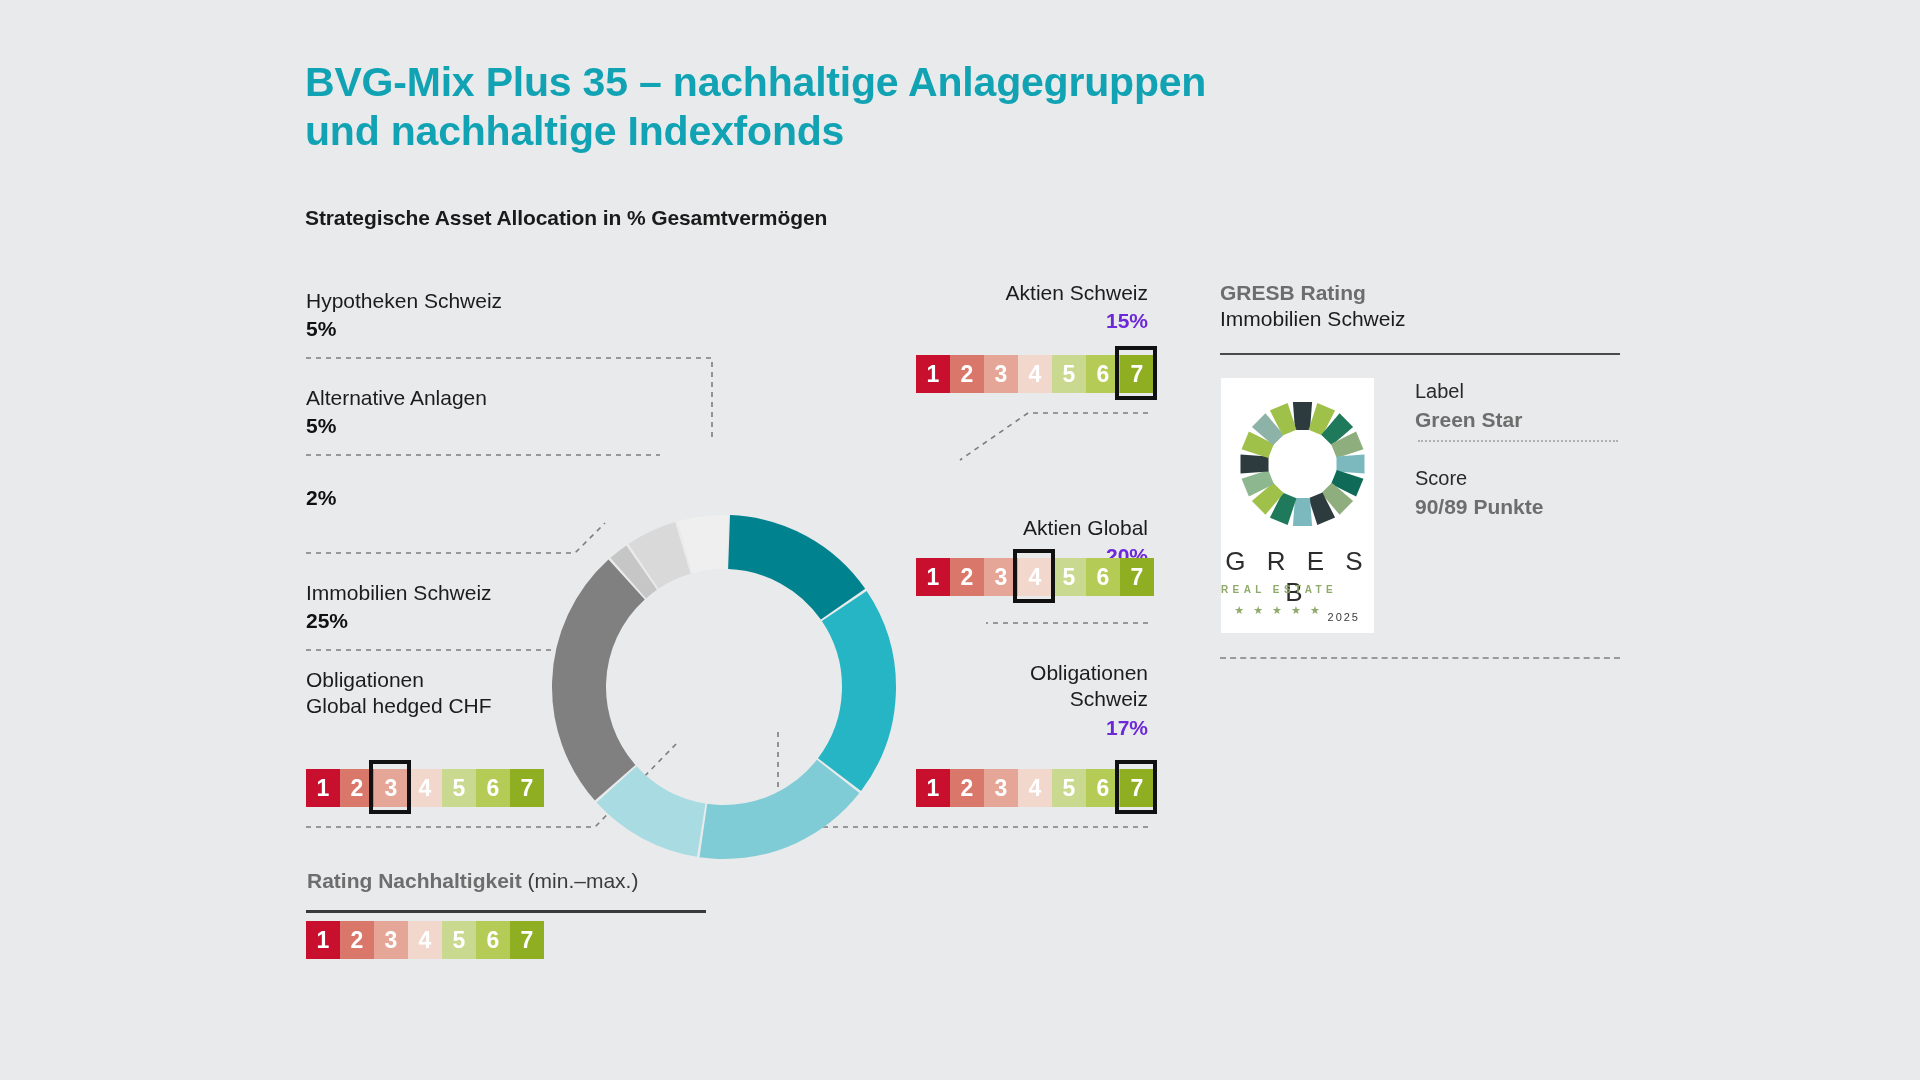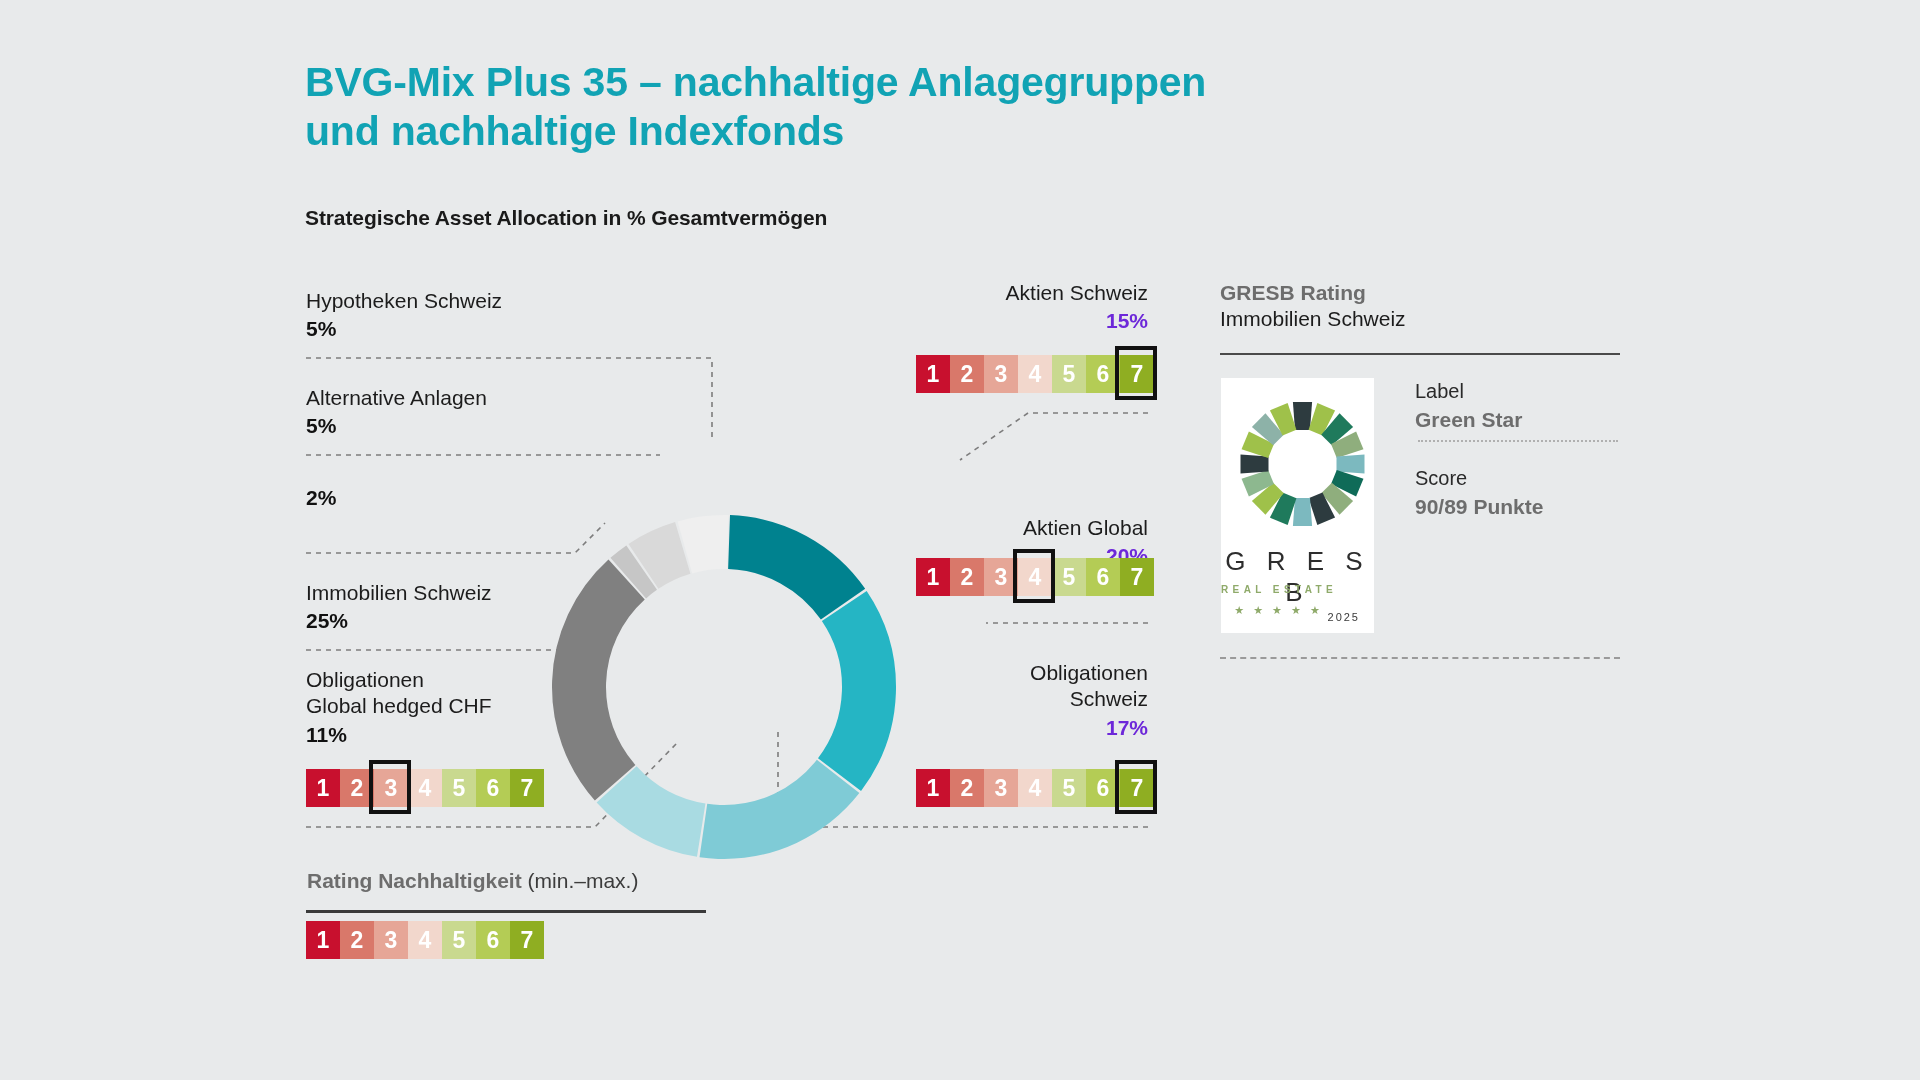--- a/index.html
+++ b/index.html
@@ -154,21 +154,20 @@
   </div>
 
   <div class="lblock" style="left:306px;top:580px;">
     <div class="nm">Immobilien Schweiz</div>
     <div class="pc">25%</div>
   </div>
 
   <div class="lblock" style="left:306px;top:667px;">
     <div class="nm">Obligationen</div>
     <div class="nm">Global hedged CHF</div>
-    <div class="pc">11%</div>
   </div>
 
   <div class="scale" id="scale-obli-global" style="left:306px;top:769px;">
       <div class="cell" style="background: rgb(200, 16, 46);">1</div>
       <div class="cell" style="background: rgb(217, 120, 106);">2</div>
       <div class="cell hl" style="background: rgb(230, 166, 151);">3</div>
       <div class="cell" style="background: rgb(242, 215, 204);">4</div>
       <div class="cell" style="background: rgb(201, 217, 143);">5</div>
       <div class="cell" style="background: rgb(180, 204, 85);">6</div>
       <div class="cell" style="background: rgb(143, 174, 34);">7</div>

